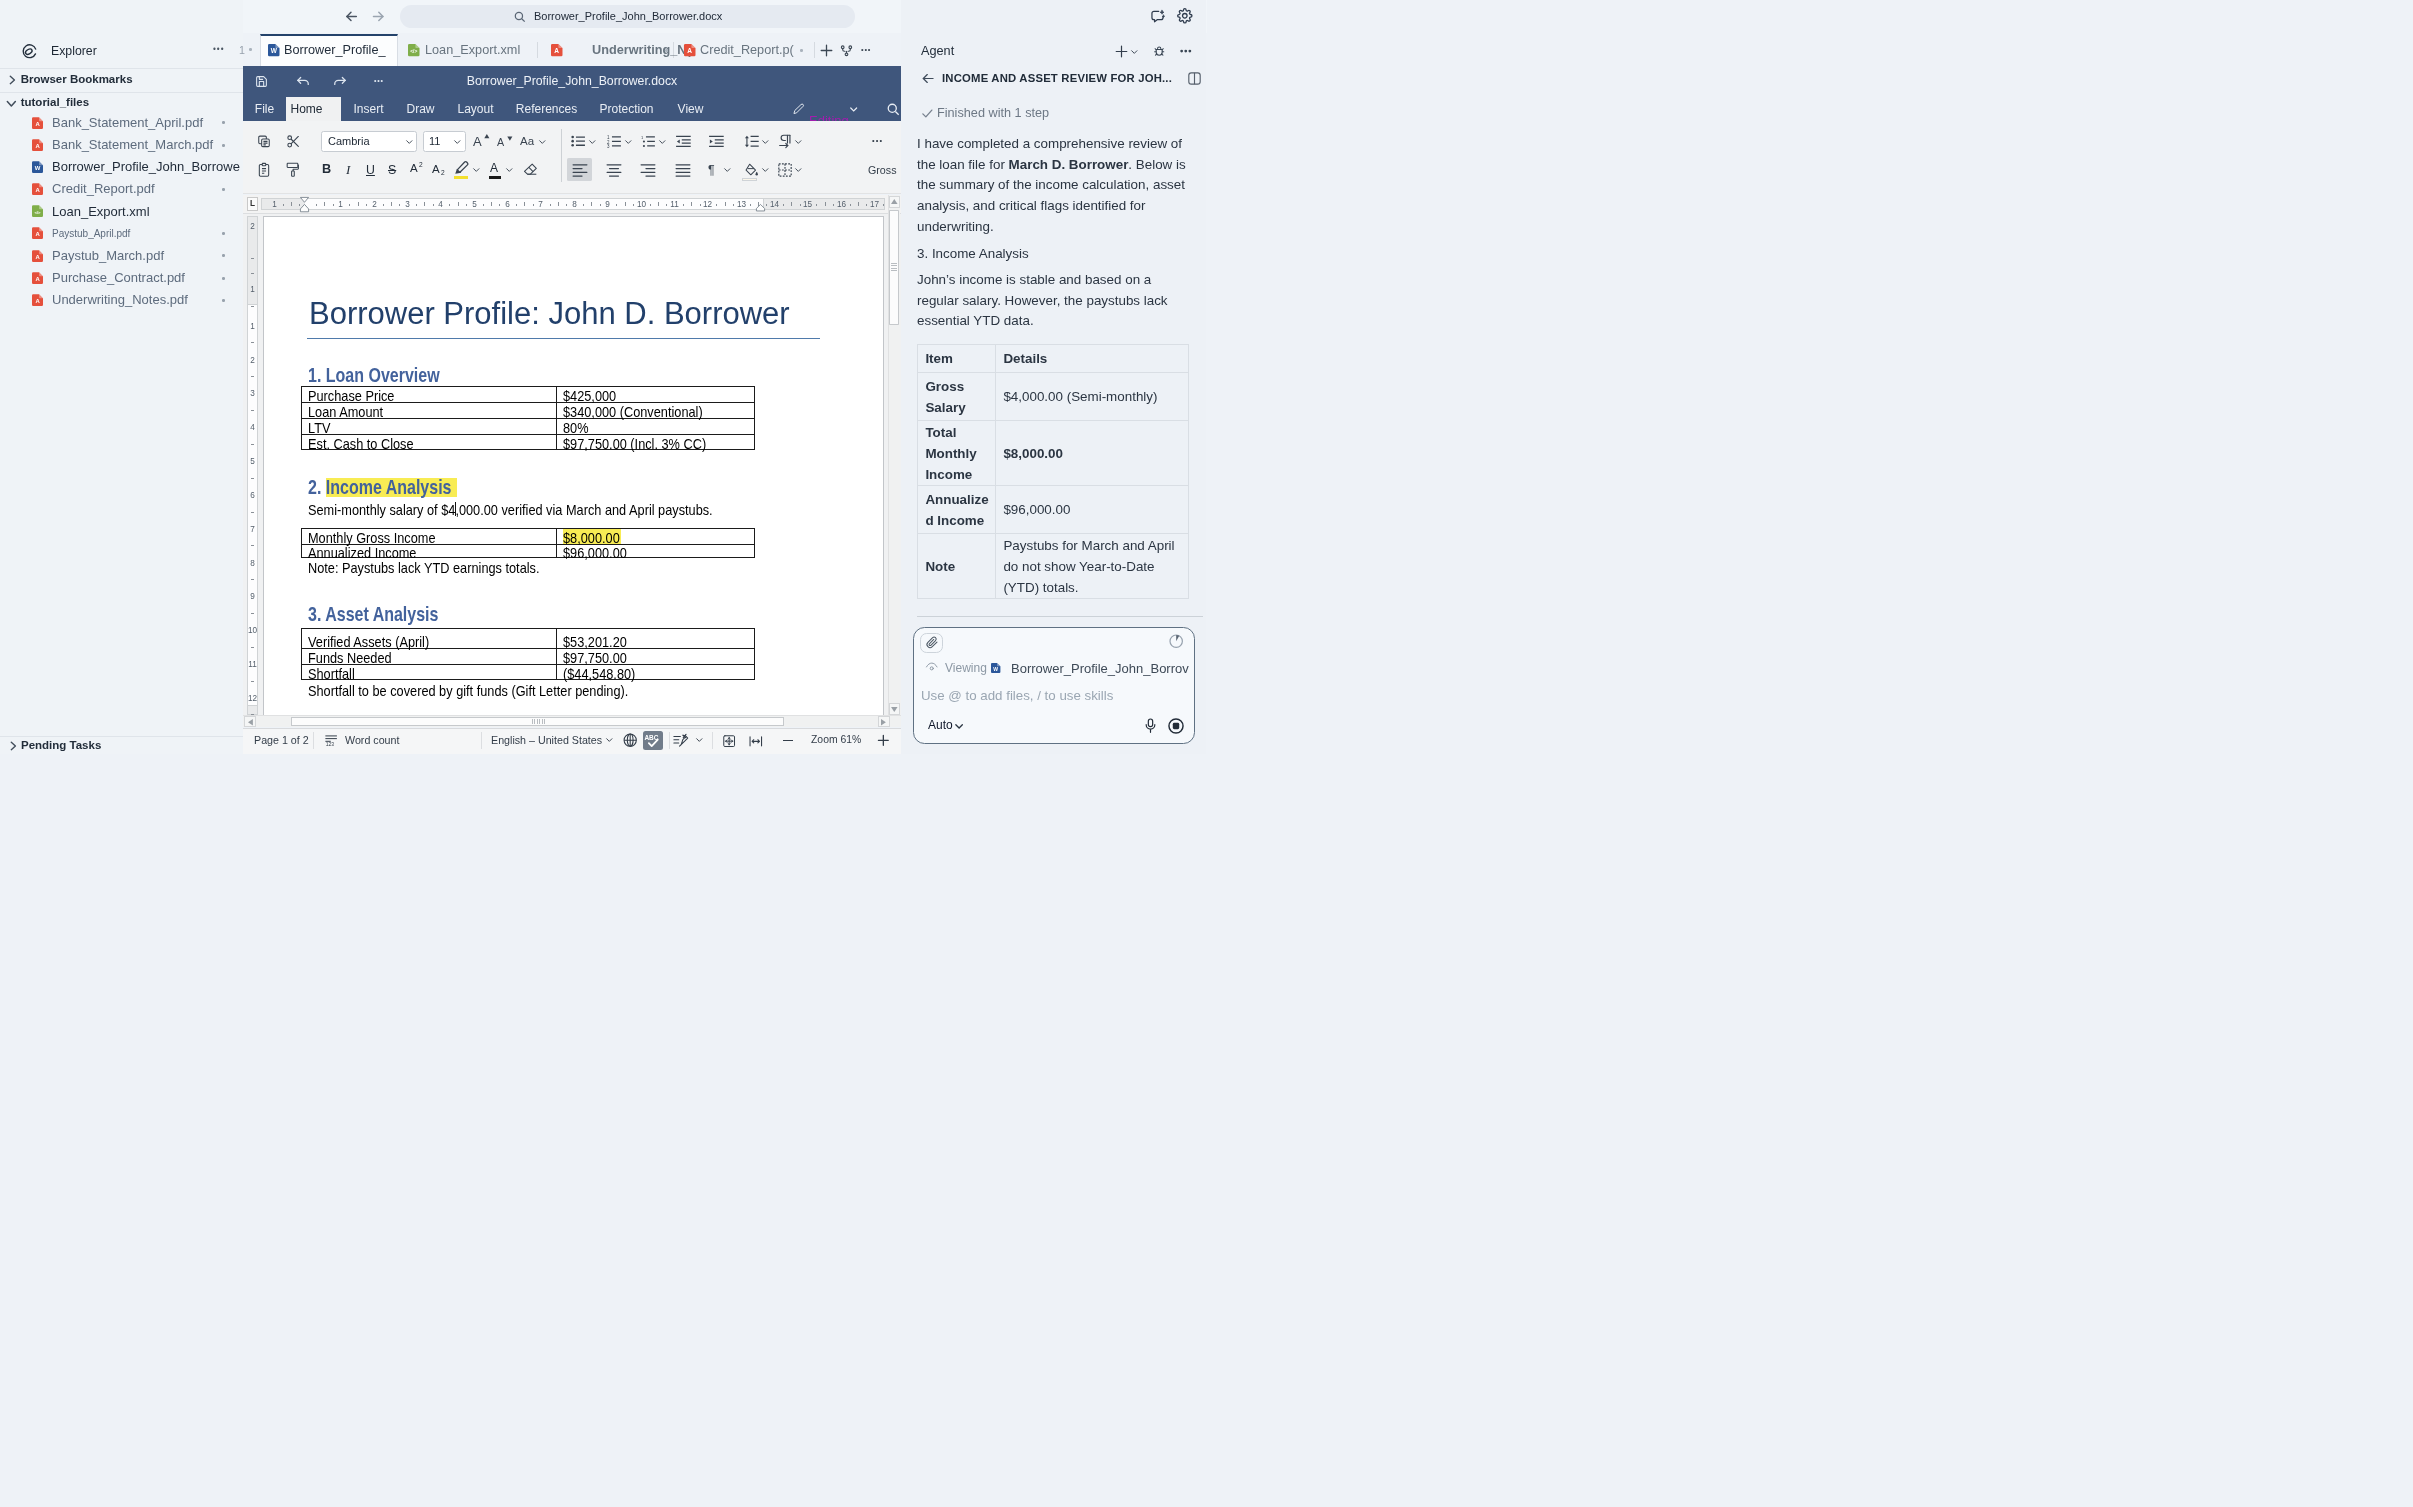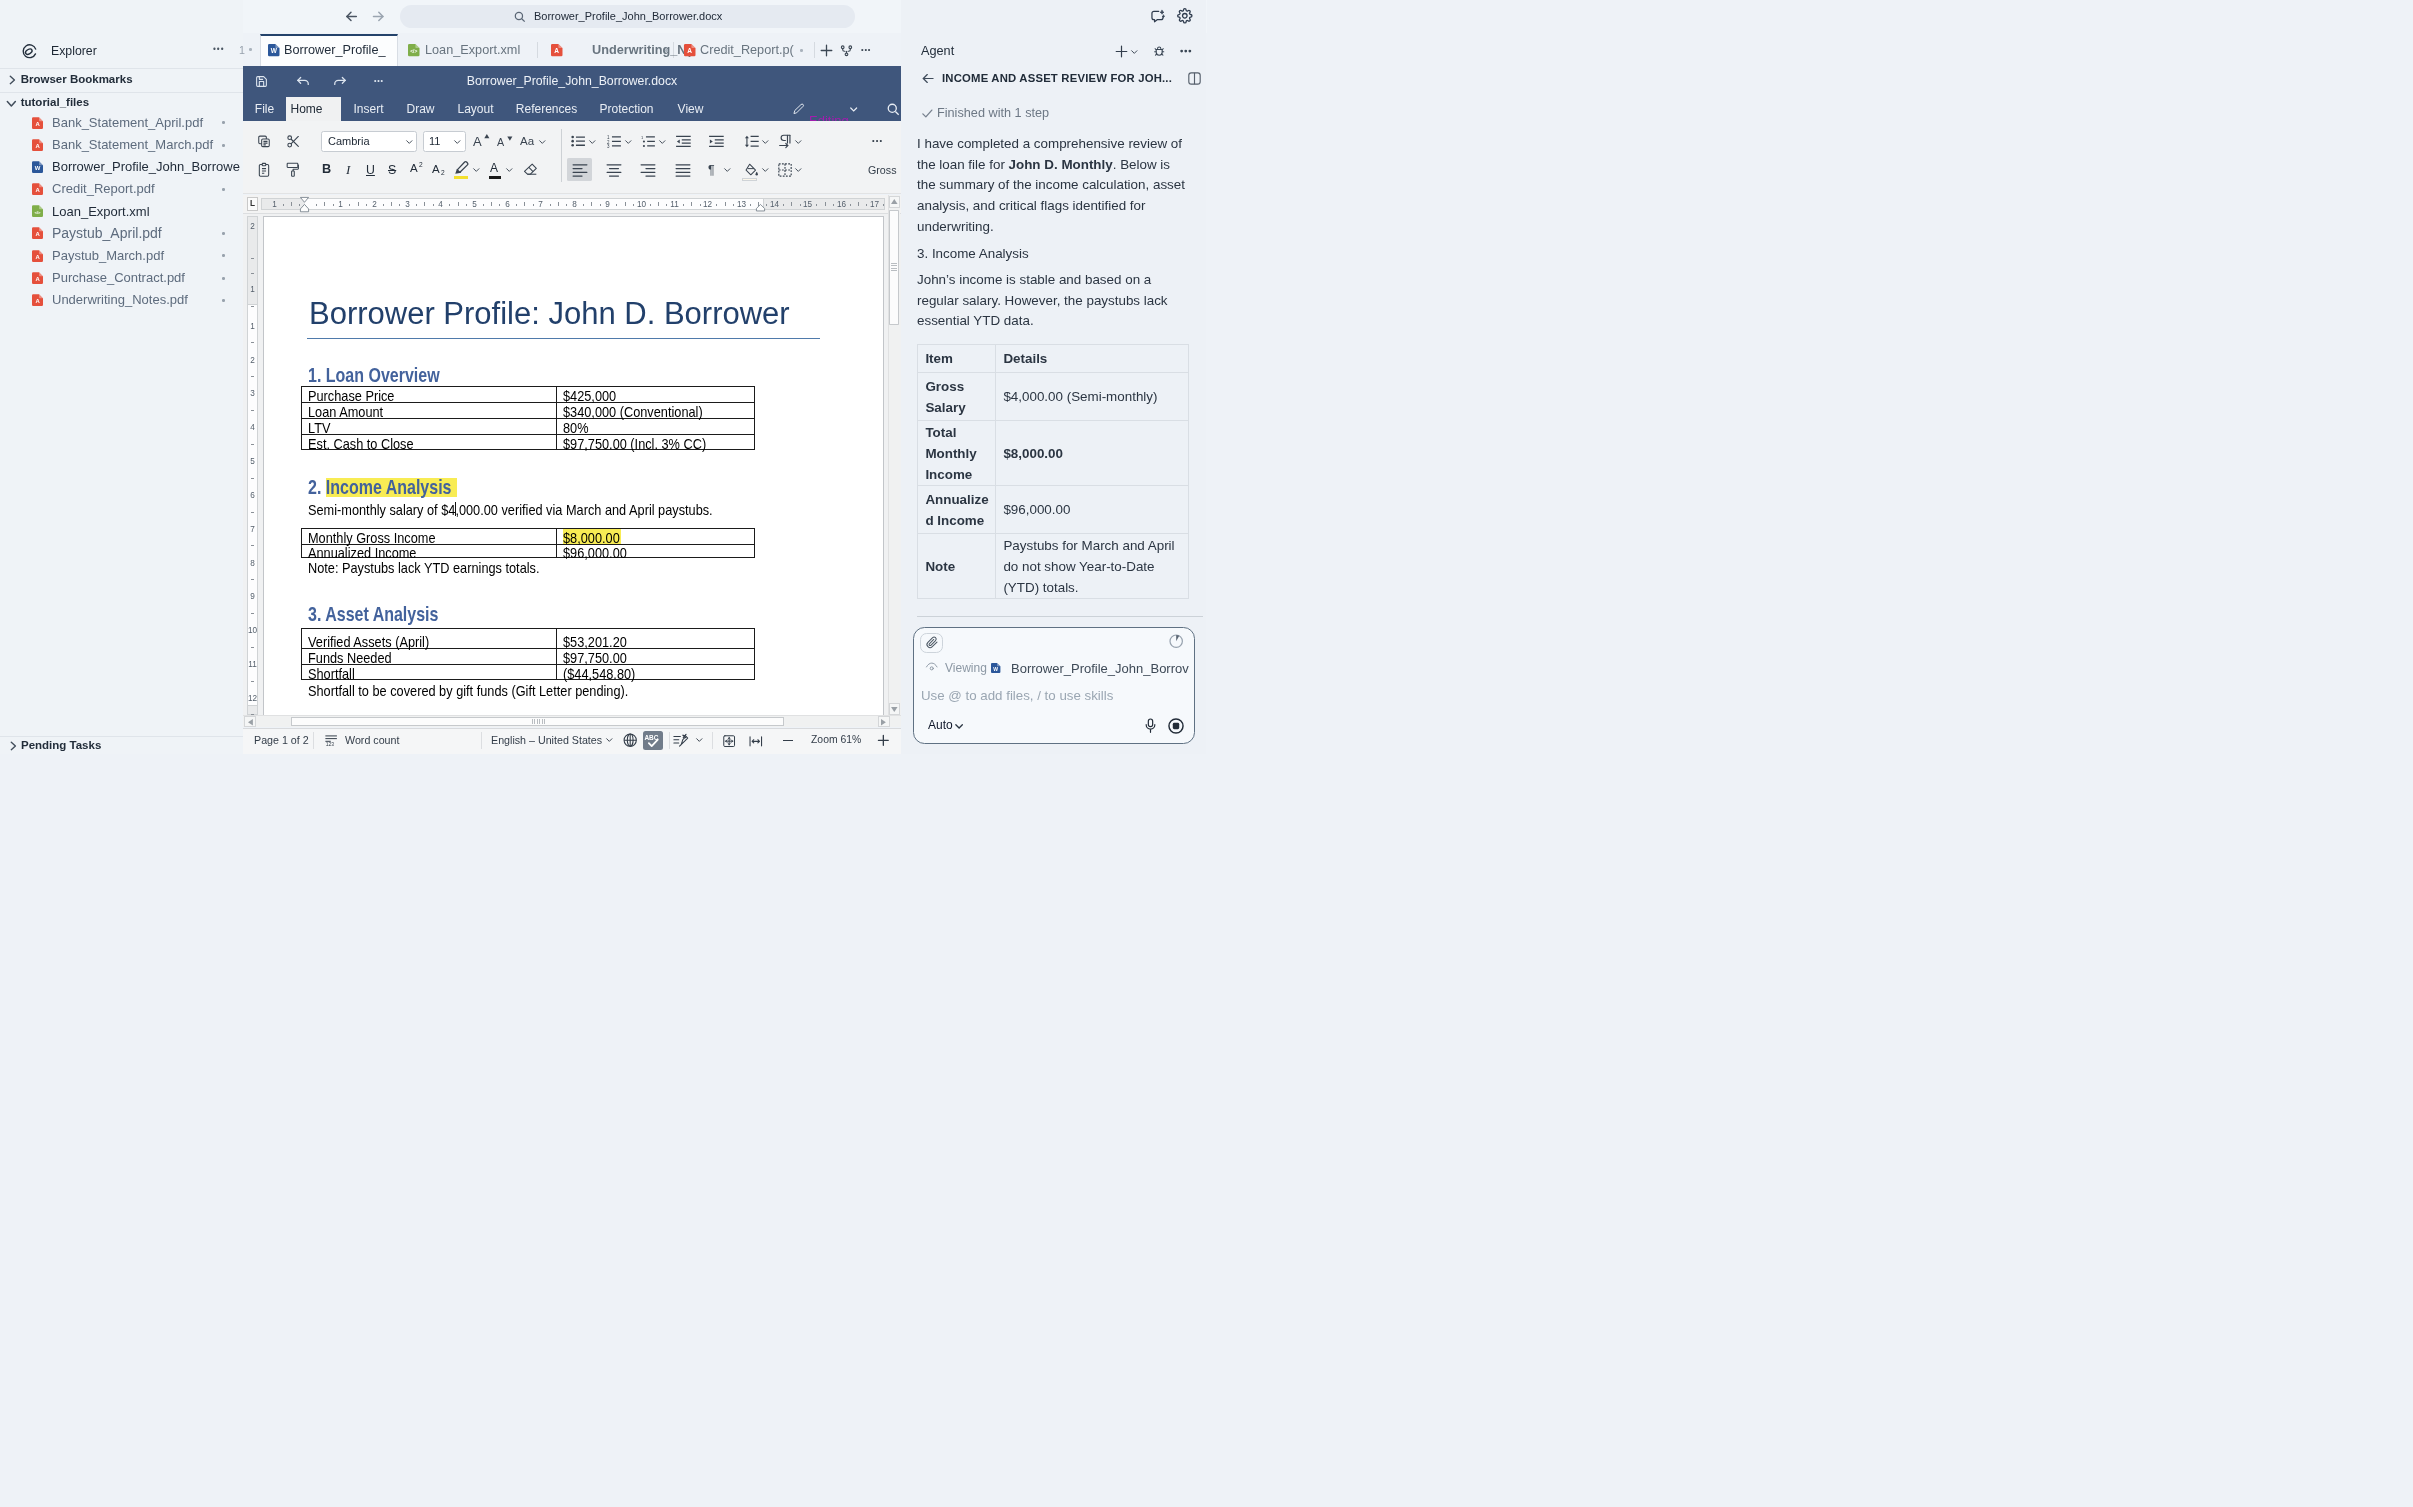--- a/index.html
+++ b/index.html
@@ -525,21 +525,21 @@
   </svg>
 <div style="position:absolute;left:942px;top:72px;font-size:11.3px;line-height:13.6px;color:#212c39;font-weight:700;white-space:pre;letter-spacing:0.2px;">INCOME AND ASSET REVIEW FOR JOH...</div>
 <svg style="left:1188px;top:72px" width="13" height="13" viewBox="0 0 16 16" fill="none" stroke="#555f6b" stroke-width="1.4">
     <rect x="1" y="1" width="14" height="14" rx="3"></rect>
     <path d="M8 1v14"></path>
   </svg>
 <svg style="left:922px;top:109px" width="10.7" height="9" viewBox="0 0 14 12" fill="none" stroke="#78828f" stroke-width="1.8" stroke-linecap="round" stroke-linejoin="round">
     <path d="M1 6.5L5 10.5L13 1.5"></path>
   </svg>
 <div style="position:absolute;left:937px;top:106px;font-size:12.7px;line-height:15.3px;color:#6d7885;font-weight:400;white-space:pre;">Finished with 1 step</div>
-<div style="position:absolute;left:917px;top:134px;width:279px;font-size:13.4px;line-height:20.7px;color:#2b3542;">I have completed a comprehensive review of<br>the loan file for <b>John D. Monthly</b>. Below is<br>the summary of the income calculation, asset<br>analysis, and critical flags identified for<br>underwriting.</div>
+<div style="position:absolute;left:917px;top:134px;width:279px;font-size:13.4px;line-height:20.7px;color:#2b3542;">I have completed a comprehensive review of<br>the loan file for <b>March D. Borrower</b>. Below is<br>the summary of the income calculation, asset<br>analysis, and critical flags identified for<br>underwriting.</div>
 <div style="position:absolute;left:917px;top:244px;width:279px;font-size:13.4px;line-height:20.7px;color:#2b3542;">3. Income Analysis</div>
 <div style="position:absolute;left:917px;top:270px;width:279px;font-size:13.4px;line-height:20.7px;color:#2b3542;">John’s income is stable and based on a<br>regular salary. However, the paystubs lack<br>essential YTD data.</div>
 <table style="position:absolute;left:917px;top:344px;width:272px;table-layout:fixed;font-size:13.4px;color:#2b3542;">
     <tbody>
       <tr style="height:28px;">
         <td style="border:0.8px solid #d9dee4;width:78px;padding-left:7.4px;font-weight:700;">Item</td>
         <td style="border:0.8px solid #d9dee4;padding-left:7.4px;font-weight:700;">Details</td>
       </tr>
       <tr style="height:48px;">
         <td style="border:0.8px solid #d9dee4;padding-left:7.4px;font-weight:700;line-height:21px;">Gross Salary</td>
@@ -640,21 +640,21 @@
     <path d="M1.5 0 H9 L14 5 V13.5 a1.5 1.5 0 0 1 -1.5 1.5 H1.5 A1.5 1.5 0 0 1 0 13.5 V1.5 A1.5 1.5 0 0 1 1.5 0 Z" fill="#7fae49"></path>
     <path d="M9 0 L14 5 H10 a1 1 0 0 1 -1 -1 Z" fill="#ffffff" fill-opacity="0.35"></path>
     <text x="7" y="11" font-family="Liberation Sans" font-size="5.5" font-weight="700" fill="#fff" text-anchor="middle">&lt;/&gt;</text>
   </svg>
 <div style="position:absolute;left:52px;top:204px;font-size:13px;line-height:15.8px;color:#1e2937;font-weight:400;white-space:pre;">Loan_Export.xml</div>
 <svg style="left:32px;top:227px" width="11" height="12.3" viewBox="0 0 14 15">
     <path d="M1.5 0 H9 L14 5 V13.5 a1.5 1.5 0 0 1 -1.5 1.5 H1.5 A1.5 1.5 0 0 1 0 13.5 V1.5 A1.5 1.5 0 0 1 1.5 0 Z" fill="#e5503c"></path>
     <path d="M9 0 L14 5 H10 a1 1 0 0 1 -1 -1 Z" fill="#ffffff" fill-opacity="0.35"></path>
     <text x="7" y="11" font-family="Liberation Sans" font-size="7.5" font-weight="700" fill="#fff" text-anchor="middle">A</text>
   </svg>
-<div style="position:absolute;left:52px;top:226px;font-size:14px;line-height:15.8px;color:#5d6b7d;font-weight:400;white-space:pre;">Paystub_April.pdf</div>
+<div style="position:absolute;left:52px;top:226px;font-size:10px;line-height:15.8px;color:#5d6b7d;font-weight:400;white-space:pre;">Paystub_April.pdf</div>
 <div style="position:absolute;left:222px;top:232px;width:2.5px;height:2.5px;background:#98a2ad;border-radius:50%;"></div>
 <svg style="left:32px;top:250px" width="11" height="12.3" viewBox="0 0 14 15">
     <path d="M1.5 0 H9 L14 5 V13.5 a1.5 1.5 0 0 1 -1.5 1.5 H1.5 A1.5 1.5 0 0 1 0 13.5 V1.5 A1.5 1.5 0 0 1 1.5 0 Z" fill="#e5503c"></path>
     <path d="M9 0 L14 5 H10 a1 1 0 0 1 -1 -1 Z" fill="#ffffff" fill-opacity="0.35"></path>
     <text x="7" y="11" font-family="Liberation Sans" font-size="7.5" font-weight="700" fill="#fff" text-anchor="middle">A</text>
   </svg>
 <div style="position:absolute;left:52px;top:248px;font-size:13px;line-height:15.8px;color:#5d6b7d;font-weight:400;white-space:pre;">Paystub_March.pdf</div>
 <div style="position:absolute;left:222px;top:254px;width:2.5px;height:2.5px;background:#98a2ad;border-radius:50%;"></div>
 <svg style="left:32px;top:272px" width="11" height="12.3" viewBox="0 0 14 15">
     <path d="M1.5 0 H9 L14 5 V13.5 a1.5 1.5 0 0 1 -1.5 1.5 H1.5 A1.5 1.5 0 0 1 0 13.5 V1.5 A1.5 1.5 0 0 1 1.5 0 Z" fill="#e5503c"></path>

